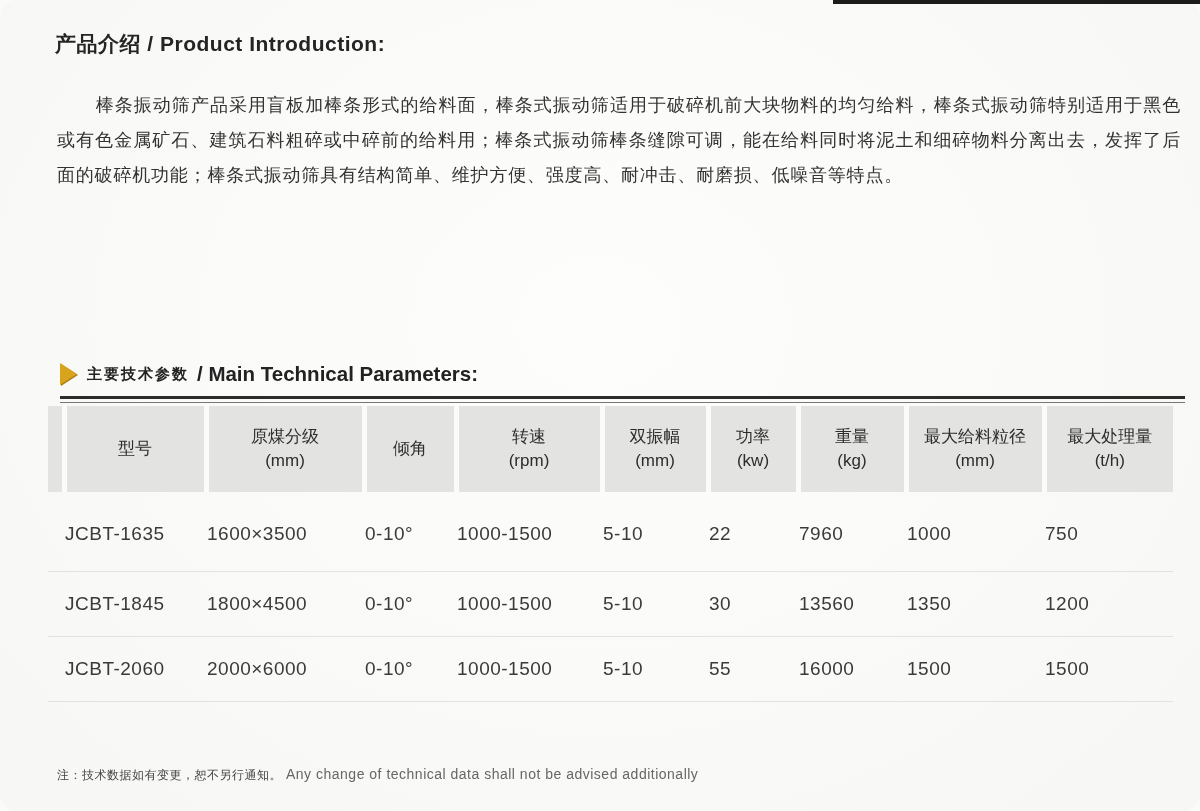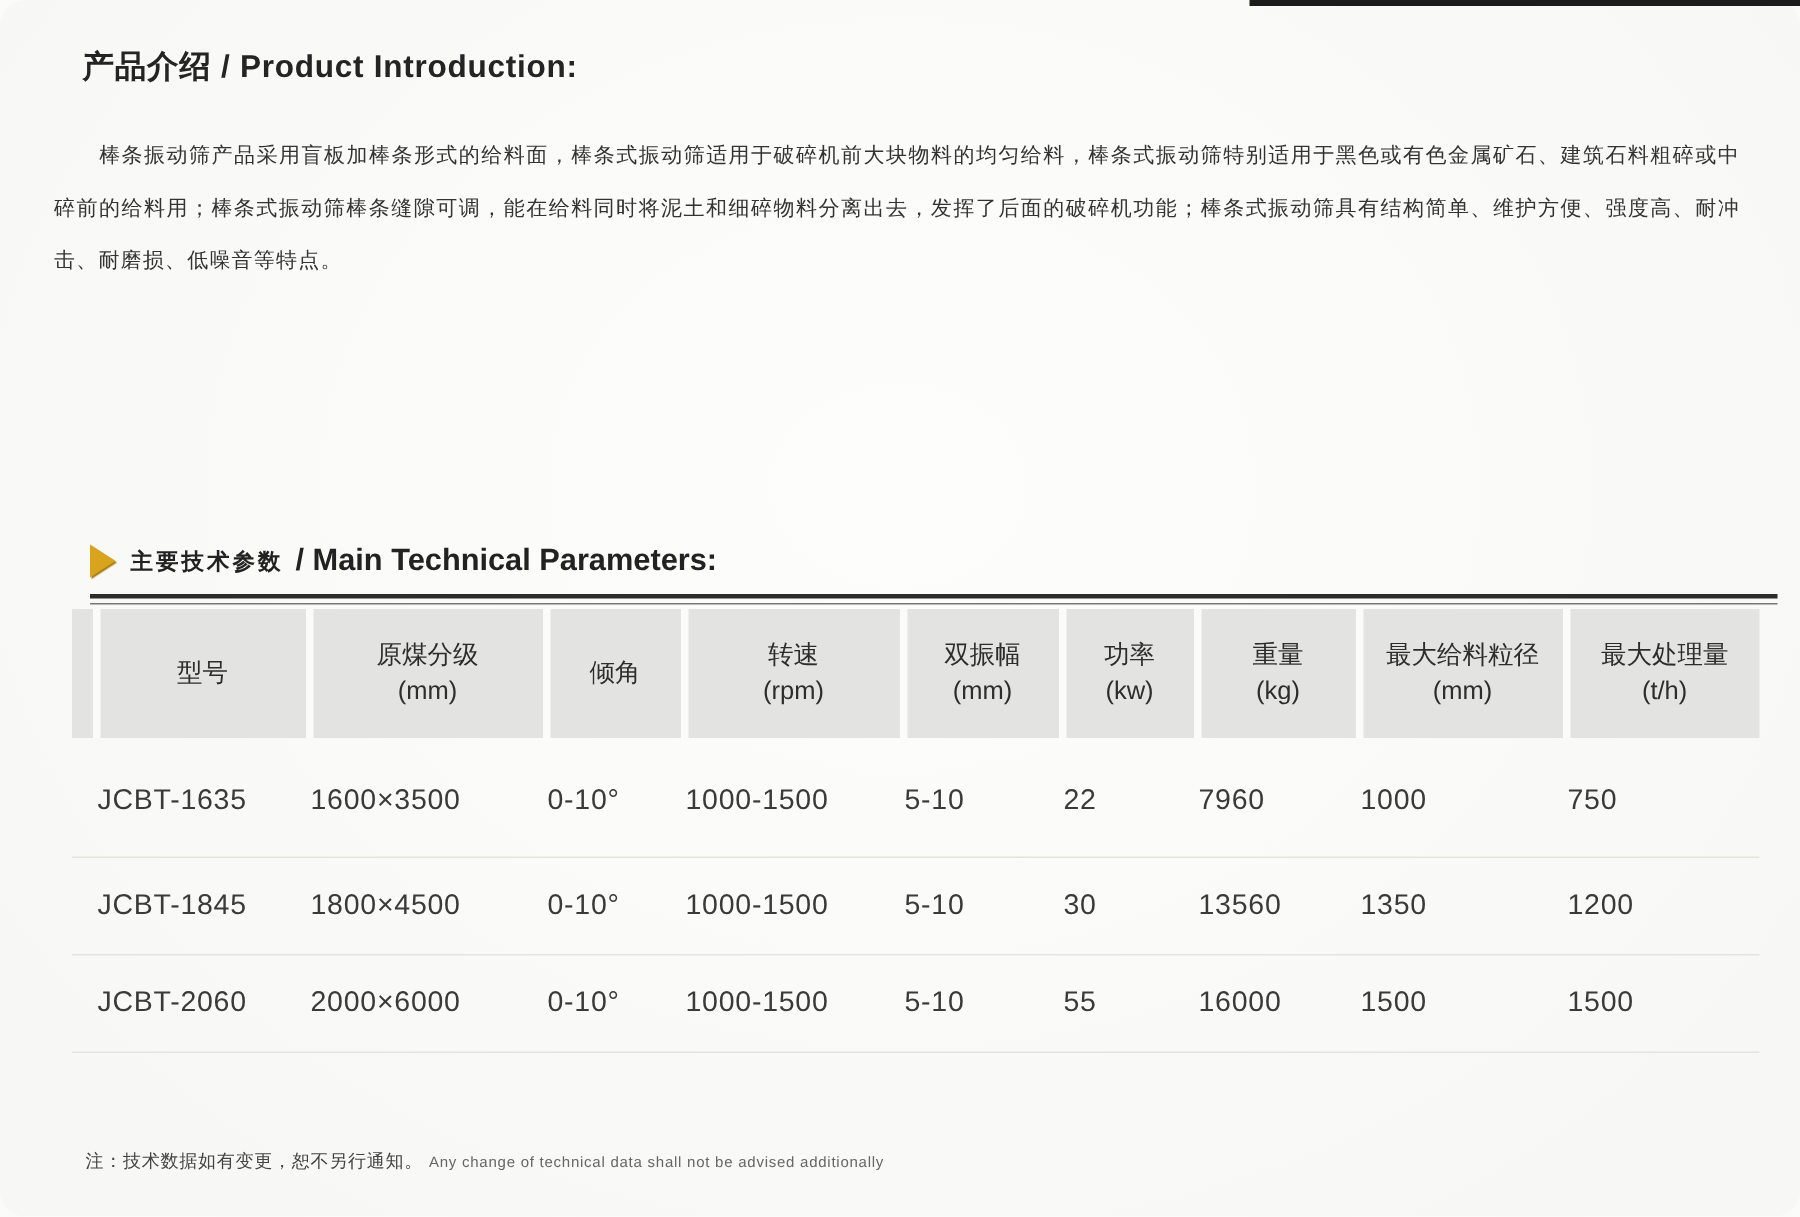--- a/index.html
+++ b/index.html
@@ -34,30 +34,29 @@
     position: absolute;
     left: 55px;
     top: 30px;
     font-size: 21px;
     font-weight: bold;
     color: #242424;
     letter-spacing: 0.5px;
   }
   .intro-para {
     position: absolute;
-    left: 36px;
+    left: 57px;
     width: 1124px;
     margin: 0;
-    font-size: 14px;
+    font-size: 18px;
     line-height: 35px;
     color: #333;
     text-align: justify;
     text-indent: 2.15em;
     letter-spacing: 0.8px;
-    font-family: Liberation Mono, monospace;
   }
   .para1 { top: 88px; }
   .para2 { top: 200px; }
   .section-heading {
     position: absolute;
     left: 60px;
     top: 362px;
     display: flex;
     align-items: center;
     white-space: nowrap;
@@ -136,21 +135,21 @@
   }
   .footnote {
     position: absolute;
     left: 57px;
     top: 766px;
     font-size: 12px;
     color: #444;
     letter-spacing: 0.5px;
   }
   .footnote .en {
-    font-size: 10px;
+    font-size: 14px;
     color: #666;
     margin-left: 4px;
     margin-top: 32px;
   }
 </style>
 </head>
 <body>
 
 <div class="page">
 

